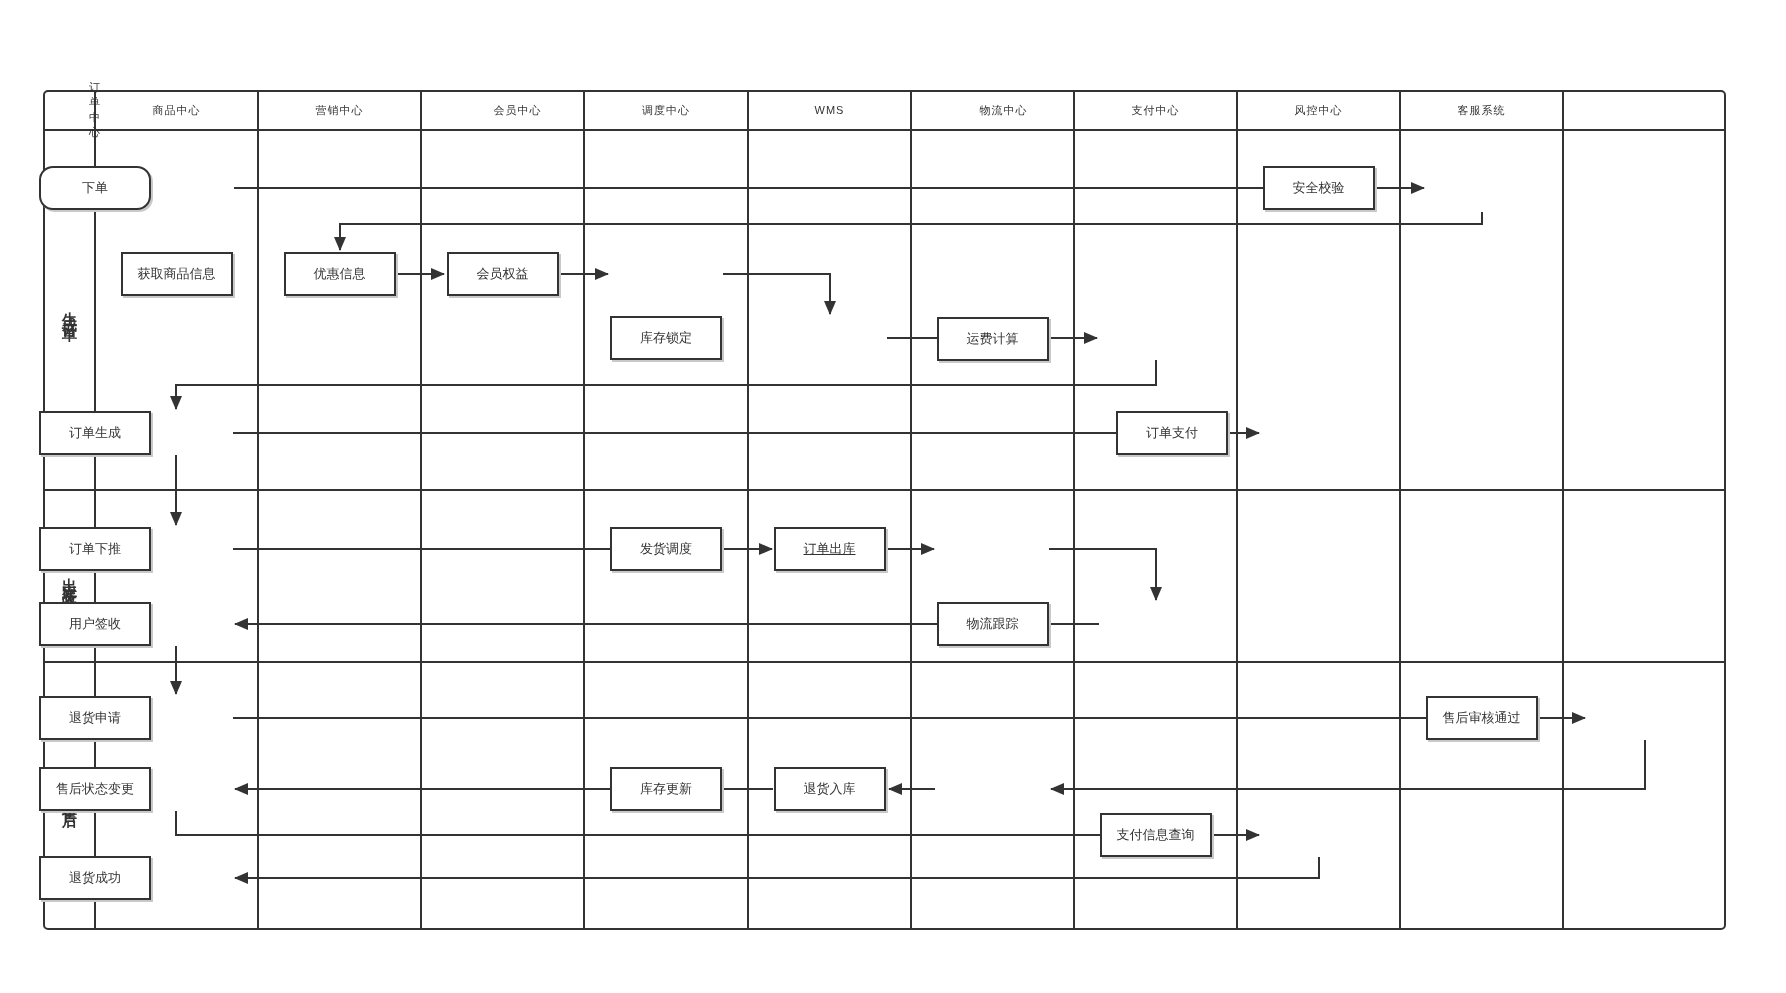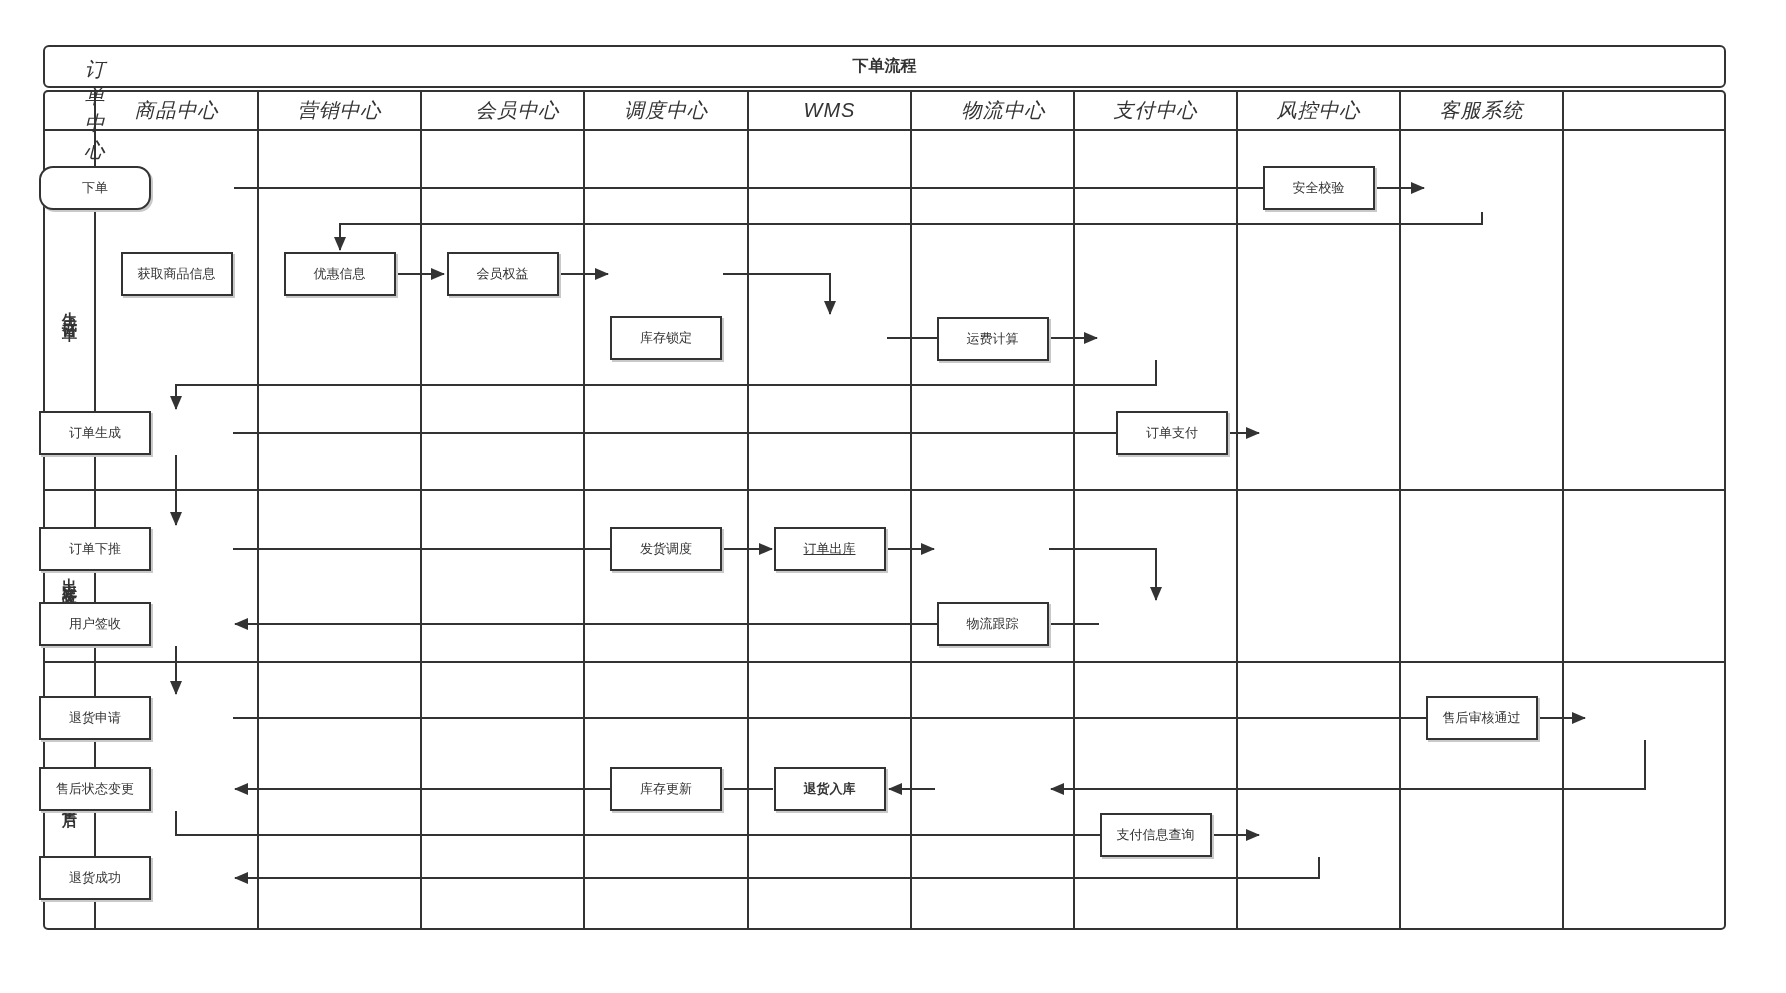--- a/index.html
+++ b/index.html
@@ -23,21 +23,21 @@
     position:absolute;left:43px;top:90px;width:1683px;height:840px;
     box-sizing:border-box;border:2px solid var(--line);border-radius:5px;
     background:var(--fill);
   }
   .vline{position:absolute;width:2px;background:var(--line);}
   .hline{position:absolute;height:2px;background:var(--line);}
 
   .col-header{
     position:absolute;top:90px;height:40px;
     display:flex;align-items:center;justify-content:center;
-    font-size:20px;font-weight:500;letter-spacing:1px;font-style:italic;
+    font-size:11px;font-weight:500;letter-spacing:1px;
   }
 
   .lane-label{
     position:absolute;left:43px;width:52px;
     display:flex;align-items:center;justify-content:center;
     writing-mode:vertical-lr;text-orientation:upright;
     font-size:15px;font-weight:bold;letter-spacing:5px;
   }
 
   .flow-node{
@@ -48,23 +48,20 @@
     font-size:13px;white-space:nowrap;z-index:3;
   }
   .flow-node.rounded{border-radius:14px;}
 
   #edges{position:absolute;left:0;top:0;z-index:2;}
 </style>
 </head>
 <body>
 
 <div class="canvas">
-  <div class="title-bar">
-    <span>下单流程</span>
-  </div>
   <div class="grid-frame"></div>
   <div id="gridlines">
       <div class="vline" style="left: 94px; top: 92px; height: 836px;"></div>
       <div class="vline" style="left: 257px; top: 92px; height: 836px;"></div>
       <div class="vline" style="left: 420px; top: 92px; height: 836px;"></div>
       <div class="vline" style="left: 583px; top: 92px; height: 836px;"></div>
       <div class="vline" style="left: 747px; top: 92px; height: 836px;"></div>
       <div class="vline" style="left: 910px; top: 92px; height: 836px;"></div>
       <div class="vline" style="left: 1073px; top: 92px; height: 836px;"></div>
       <div class="vline" style="left: 1236px; top: 92px; height: 836px;"></div>
@@ -131,17 +128,17 @@
       <div class="flow-node" style="left: 1116px; top: 411px;">订单支付</div>
       <div class="flow-node" style="left: 39px; top: 527px;">订单下推</div>
       <div class="flow-node" style="left: 610px; top: 527px;">发货调度</div>
       <div class="flow-node" style="left: 773.5px; top: 527px; text-decoration: underline;">订单出库</div>
       <div class="flow-node" style="left: 936.5px; top: 602px;">物流跟踪</div>
       <div class="flow-node" style="left: 39px; top: 602px;">用户签收</div>
       <div class="flow-node" style="left: 39px; top: 696px;">退货申请</div>
       <div class="flow-node" style="left: 1425.5px; top: 696px;">售后审核通过</div>
       <div class="flow-node" style="left: 39px; top: 767px;">售后状态变更</div>
       <div class="flow-node" style="left: 610px; top: 767px;">库存更新</div>
-      <div class="flow-node" style="left: 773.5px; top: 767px; font-weight: bold;">退货入库</div>
+      <div class="flow-node" style="left: 773.5px; top: 767px;">退货入库</div>
       <div class="flow-node" style="left: 1099.5px; top: 813px;">支付信息查询</div>
       <div class="flow-node" style="left: 39px; top: 856px;">退货成功</div>
     </div>
 </div>
 
 </body></html>

